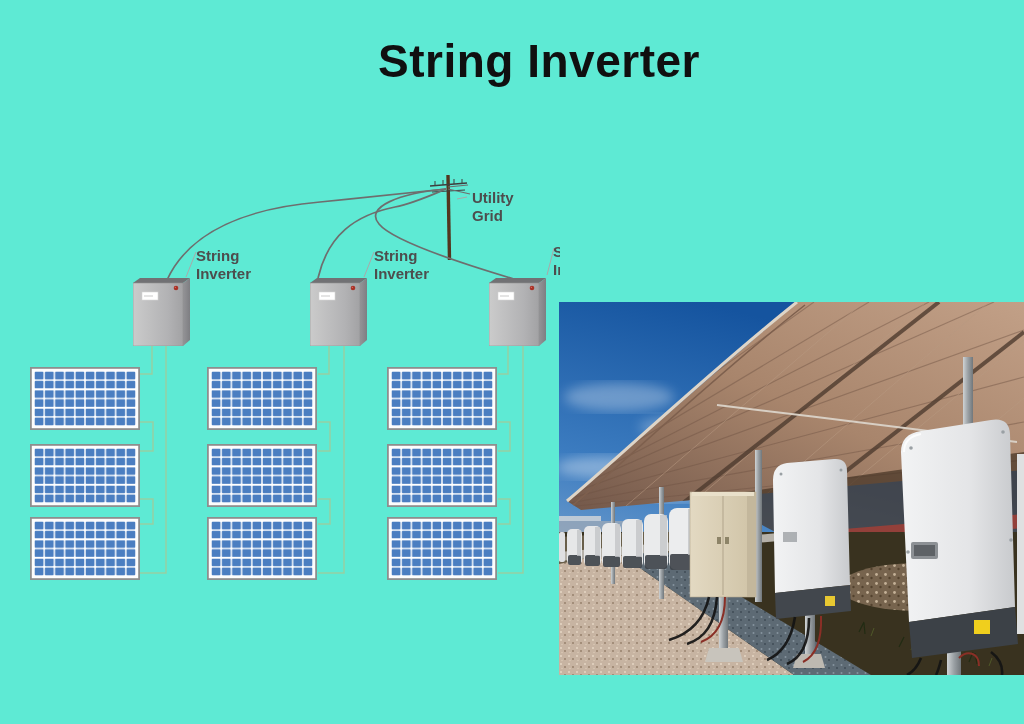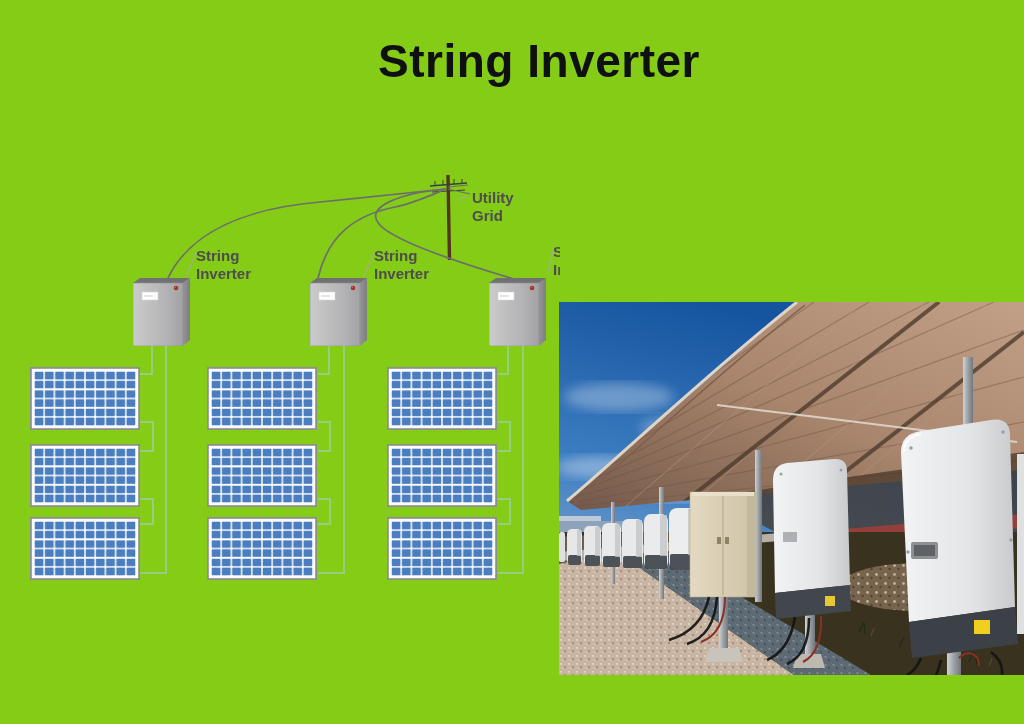--- a/index.html
+++ b/index.html
@@ -1,16 +1,16 @@
 <!DOCTYPE html>
 <html><head>
 <meta charset="utf-8">
 <style>
   html,body{margin:0;padding:0;background:#ffffff;}
-  .page{position:relative;width:1024px;height:724px;background:#84cc16;overflow:hidden;
+  .page{position:relative;width:1024px;height:724px;background:#5eead4;overflow:hidden;
         font-family:"Liberation Sans", sans-serif;}
   .page-title{position:absolute;top:34px;left:0;width:1024px;box-sizing:border-box;
         padding-left:54px;margin:0;text-align:center;font-size:46px;font-weight:700;
         color:#101010;letter-spacing:.5px;}
   .diagram{position:absolute;left:0;top:160px;}
   .photo{position:absolute;left:559px;top:302px;}
   .diag-label{font-family:"Liberation Sans",sans-serif;font-size:15px;font-weight:600;fill:#4d4d4d;}
 </style>
 </head>
 <body>

